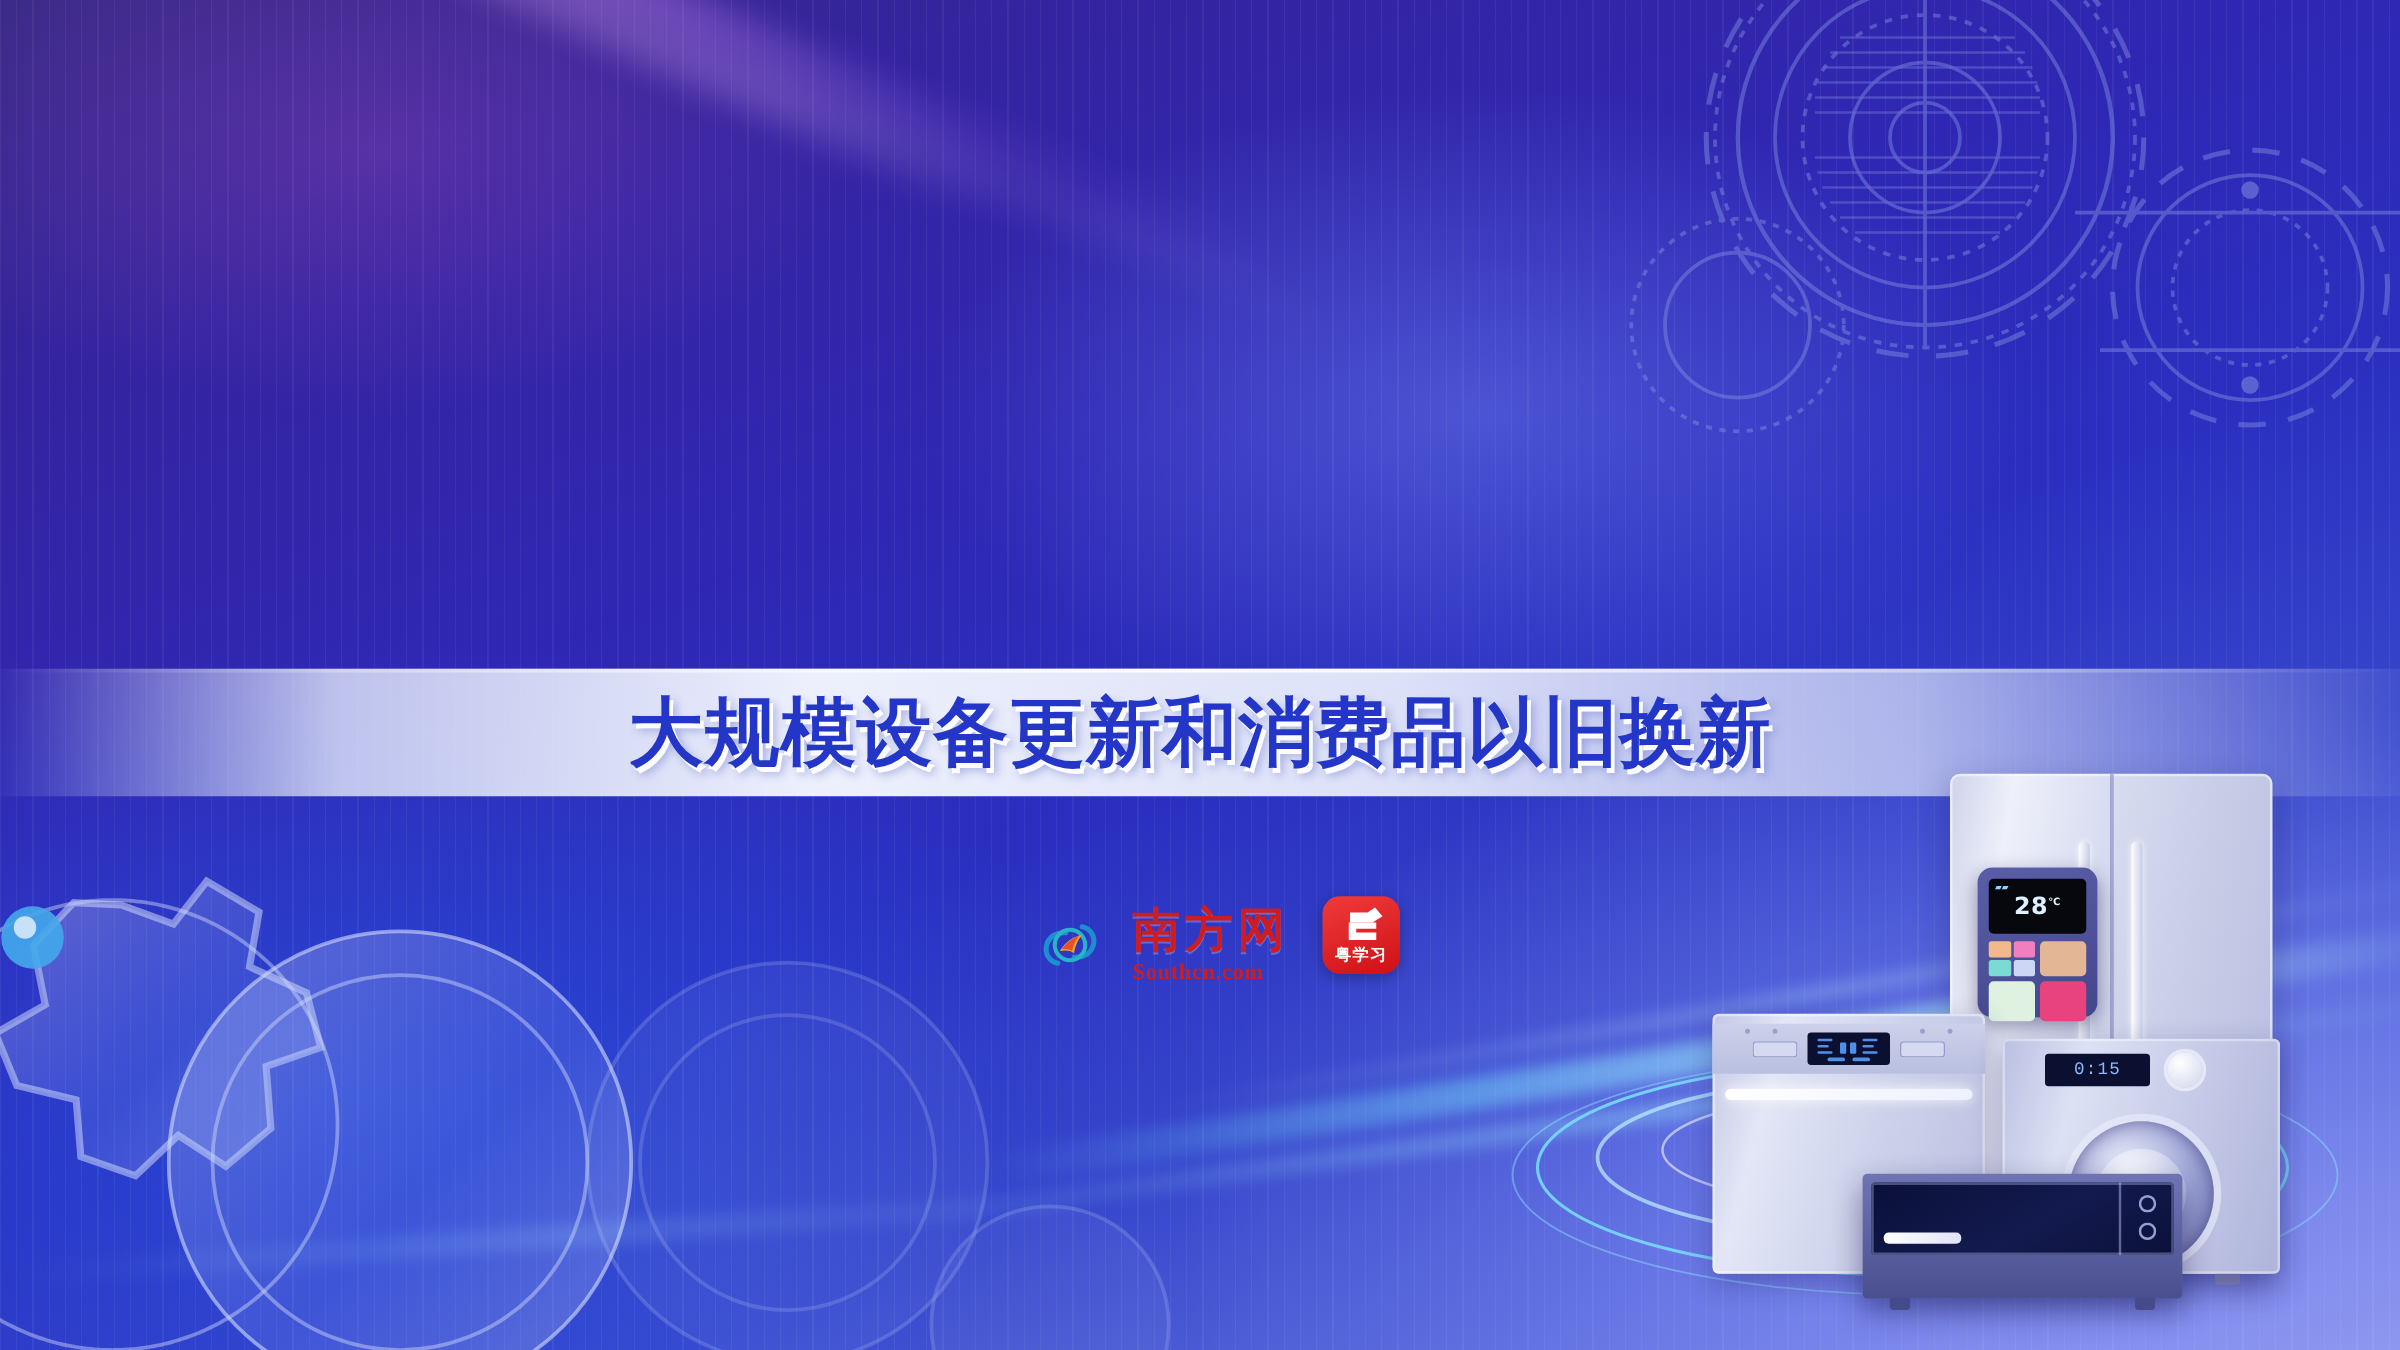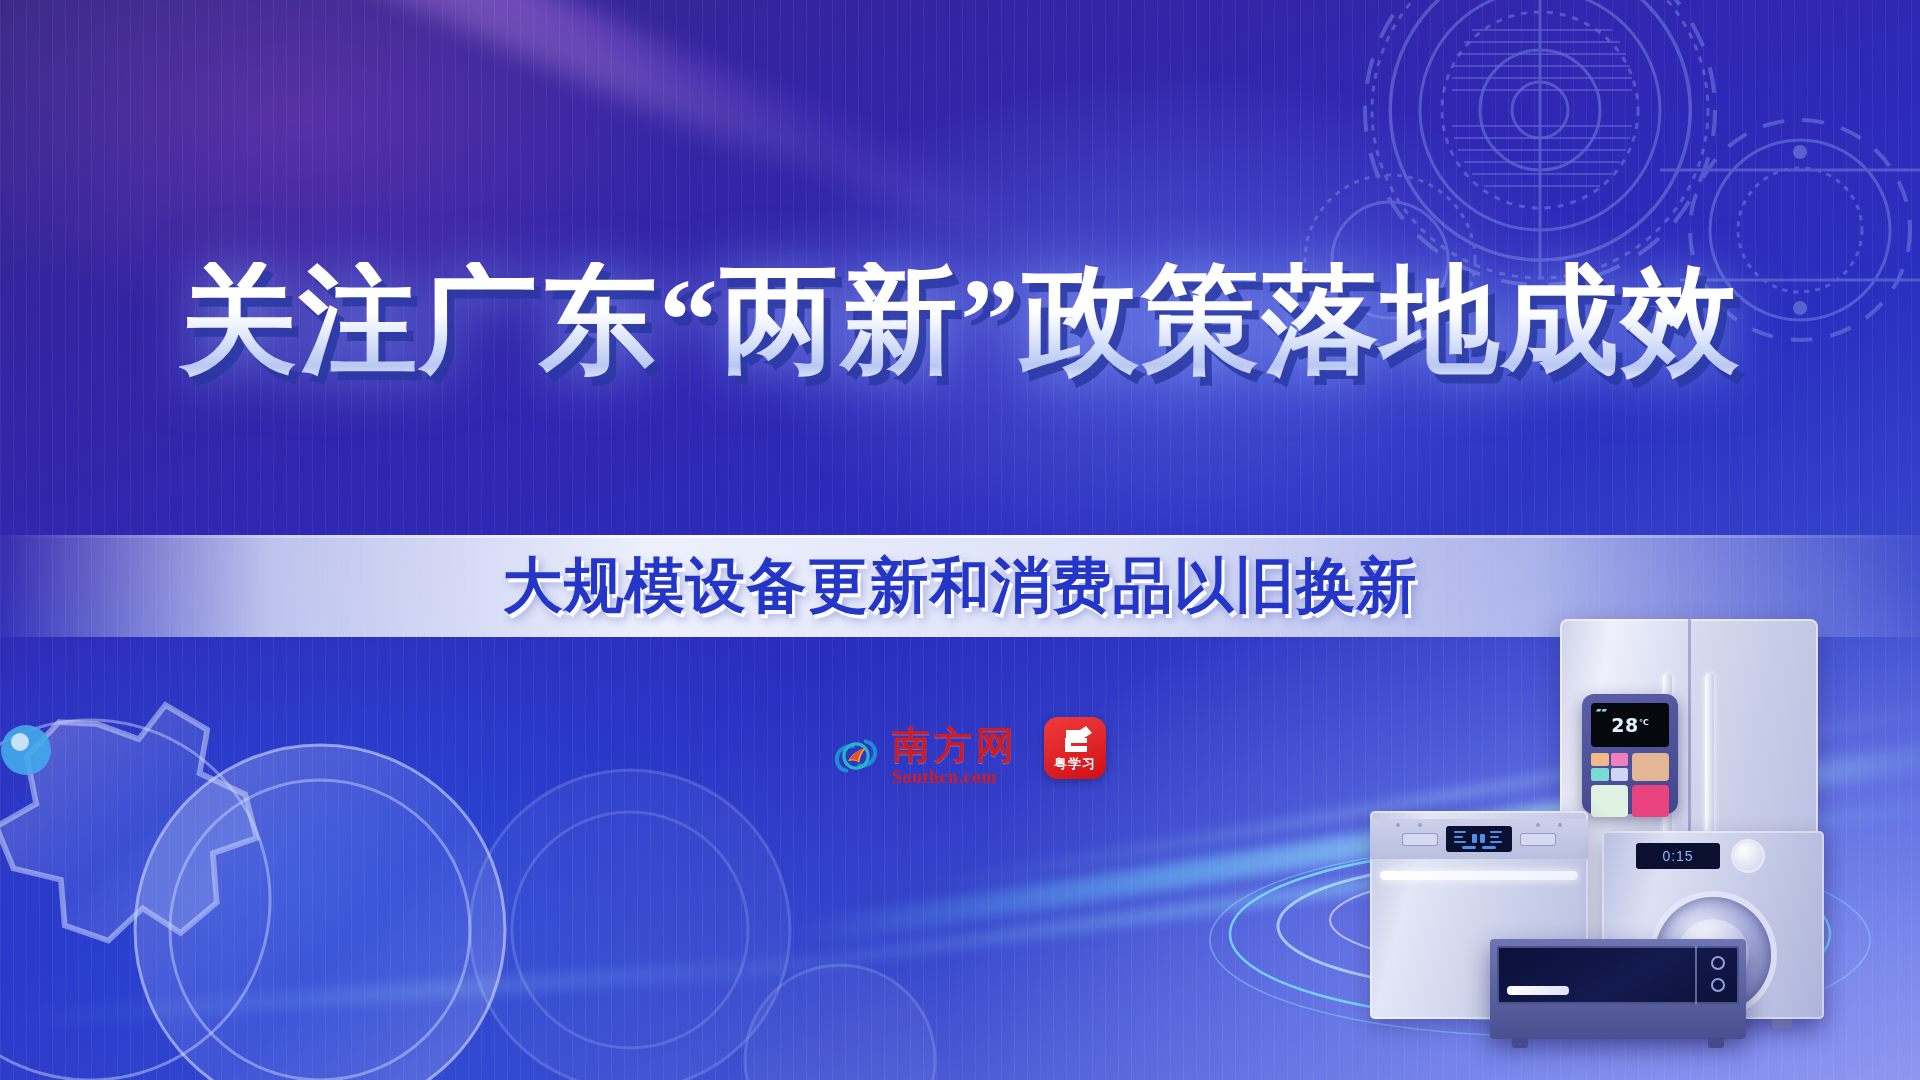--- a/index.html
+++ b/index.html
@@ -73,21 +73,21 @@
     background:linear-gradient(90deg,rgba(255,255,255,0),rgba(255,255,255,.9),rgba(255,255,255,0));}
   .sub-title{
     font-family:"Liberation Serif","DejaVu Serif",serif;
     font-weight:700;font-size:60px;line-height:1;letter-spacing:1px;white-space:nowrap;
     color:#2436c8;
     text-shadow: 3px 4px 0 rgba(255,255,255,.95), 5px 6px 8px rgba(80,95,190,.45);
   }
 
   
   #logos{position:absolute;left:830px;top:710px;display:flex;align-items:center;gap:26px;}
-  .logo-southcn{display:flex;align-items:center;gap:10px;margin-top:16px;}
+  .logo-southcn{display:flex;align-items:center;gap:24px;margin-top:16px;}
   .sc-mark{width:52px;height:52px;flex:0 0 auto;}
   .sc-text{display:flex;flex-direction:column;align-items:flex-start;line-height:1;}
   .sc-cn{font-family:"Liberation Serif",serif;font-weight:700;font-size:38px;color:#cf1c20;letter-spacing:4px;
     text-shadow:0 1px 0 rgba(255,255,255,.25);}
   .sc-en{font-family:"Liberation Serif",serif;font-weight:700;font-size:18px;color:#cf1c20;letter-spacing:.5px;margin-top:4px;}
   .logo-yue{width:62px;height:62px;border-radius:14px;background:linear-gradient(160deg,#ef3b3b,#cf1016);
     box-shadow:0 3px 10px rgba(0,0,0,.28);position:relative;display:flex;flex-direction:column;
     align-items:center;justify-content:flex-end;padding-bottom:6px;box-sizing:border-box;}
   .yue-glyph{position:absolute;top:7px;left:0;right:0;height:34px;}
   .yue-text{font-family:"Liberation Sans",sans-serif;font-weight:700;font-size:13px;color:#fff;letter-spacing:1px;}
@@ -130,21 +130,21 @@
   .dw-screen .seg{position:absolute;background:#4f8fe8;border-radius:1px;}
   .dw-dot{position:absolute;top:4px;width:4px;height:4px;border-radius:50%;background:#9aa0cd;}
   .dw-line{position:absolute;left:10px;right:10px;top:60px;height:9px;border-radius:5px;
     background:linear-gradient(90deg,#ffffff,#eef1ff);box-shadow:0 0 10px rgba(255,255,255,.85);}
 
   .washer{left:232px;top:212px;width:222px;height:188px;border-radius:5px;
     background:linear-gradient(105deg,#b9bfe2 0%,#dde1f4 25%,#c6cbe8 60%,#aeb4da 100%);
     box-shadow:inset 0 0 0 2px rgba(255,255,255,.4), 0 8px 22px rgba(30,25,90,.32);}
   .w-screen{position:absolute;left:34px;top:12px;width:84px;height:26px;border-radius:3px;background:#0b1030;
     display:flex;align-items:center;justify-content:center;}
-  .w-time{font-family:Liberation Sans, sans-serif;font-size:14px;color:#8fb9ff;letter-spacing:1px;}
+  .w-time{font-family:Liberation Mono, monospace;font-size:14px;color:#8fb9ff;letter-spacing:1px;}
   .w-dial{position:absolute;left:132px;top:11px;width:28px;height:28px;border-radius:50%;
     background:radial-gradient(circle at 35% 30%,#ffffff,#cfd4ec);box-shadow:0 0 0 3px rgba(255,255,255,.55);}
   .w-door{position:absolute;left:50%;top:66px;transform:translateX(-50%);width:116px;height:116px;border-radius:50%;
     background:radial-gradient(circle at 38% 32%, #e9ecfb, #9aa1d4 55%, #6d74ae 100%);
     box-shadow:inset 0 0 14px rgba(40,40,110,.55), 0 0 0 6px rgba(233,236,251,.65);}
   .w-door:after{content:"";position:absolute;left:22px;top:22px;right:22px;bottom:22px;border-radius:50%;
     background:radial-gradient(circle at 40% 35%, rgba(255,255,255,.85), rgba(150,160,220,.25));}
 
   .microwave{left:120px;top:320px;width:256px;height:100px;border-radius:4px;
     background:linear-gradient(180deg,#6e74b4,#4a4f90);box-shadow:0 10px 24px rgba(20,18,70,.45);
@@ -240,23 +240,20 @@
       <circle cx="250" cy="220" r="118" fill="none"></circle>
       <circle cx="460" cy="350" r="95"></circle>
     </g>
   </svg>
 
   <div class="ribbon rb1"></div>
   <div class="ribbon rb2"></div>
   <div class="ribbon rb3"></div>
   <div class="ribbon rb4"></div>
 
-  <div id="title-wrap">
-    <div class="main-title">关注广东“两新”政策落地成效</div>
-  </div>
 
   <div id="subtitle-band">
     <div class="sub-title">大规模设备更新和消费品以旧换新</div>
   </div>
 
   <div id="logos">
 
     <div class="logo-southcn">
       <svg class="sc-mark" viewBox="0 0 64 64">
         <path d="M44 14c9 2 13 10 11 18-2 8-10 13-19 12" fill="none" stroke="#1d8fd0" stroke-width="5" stroke-linecap="round"></path>

